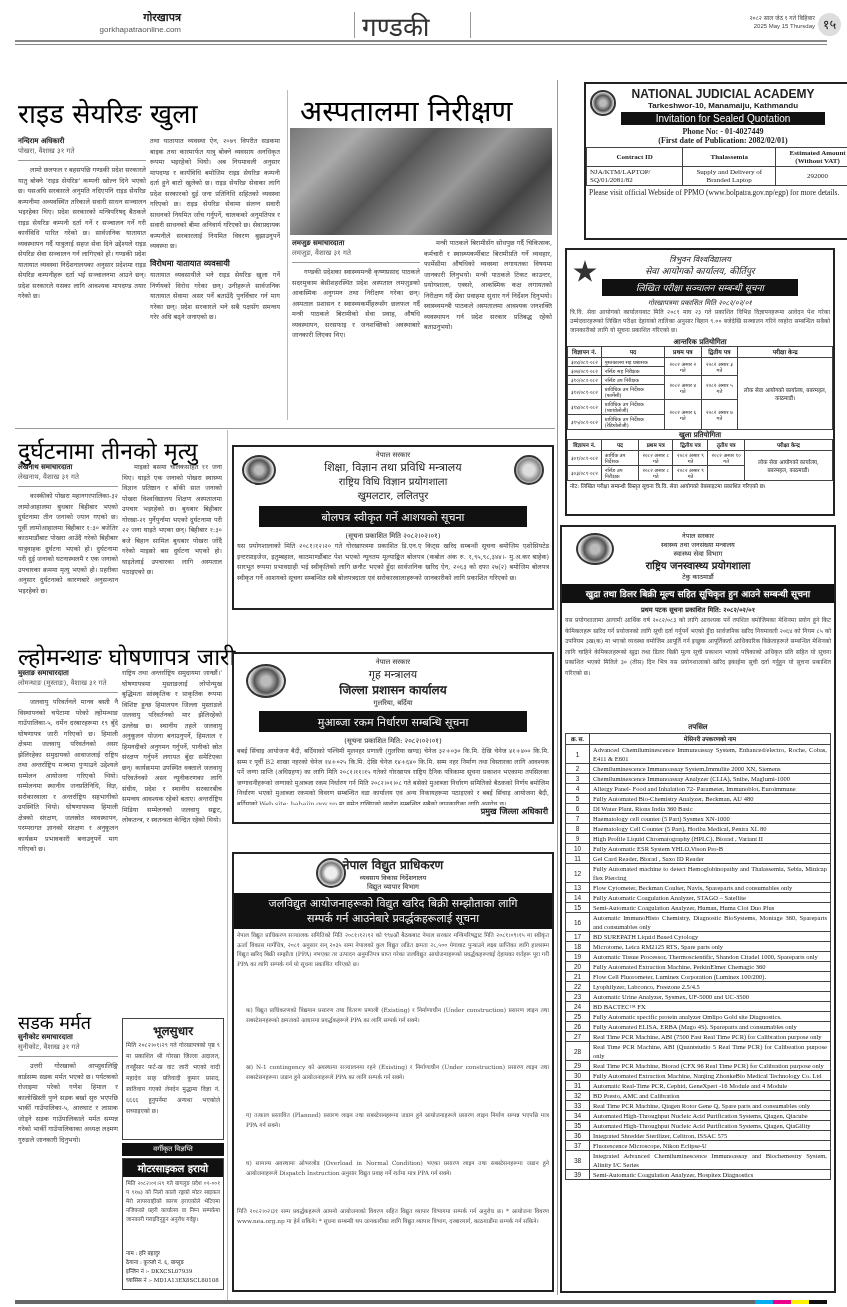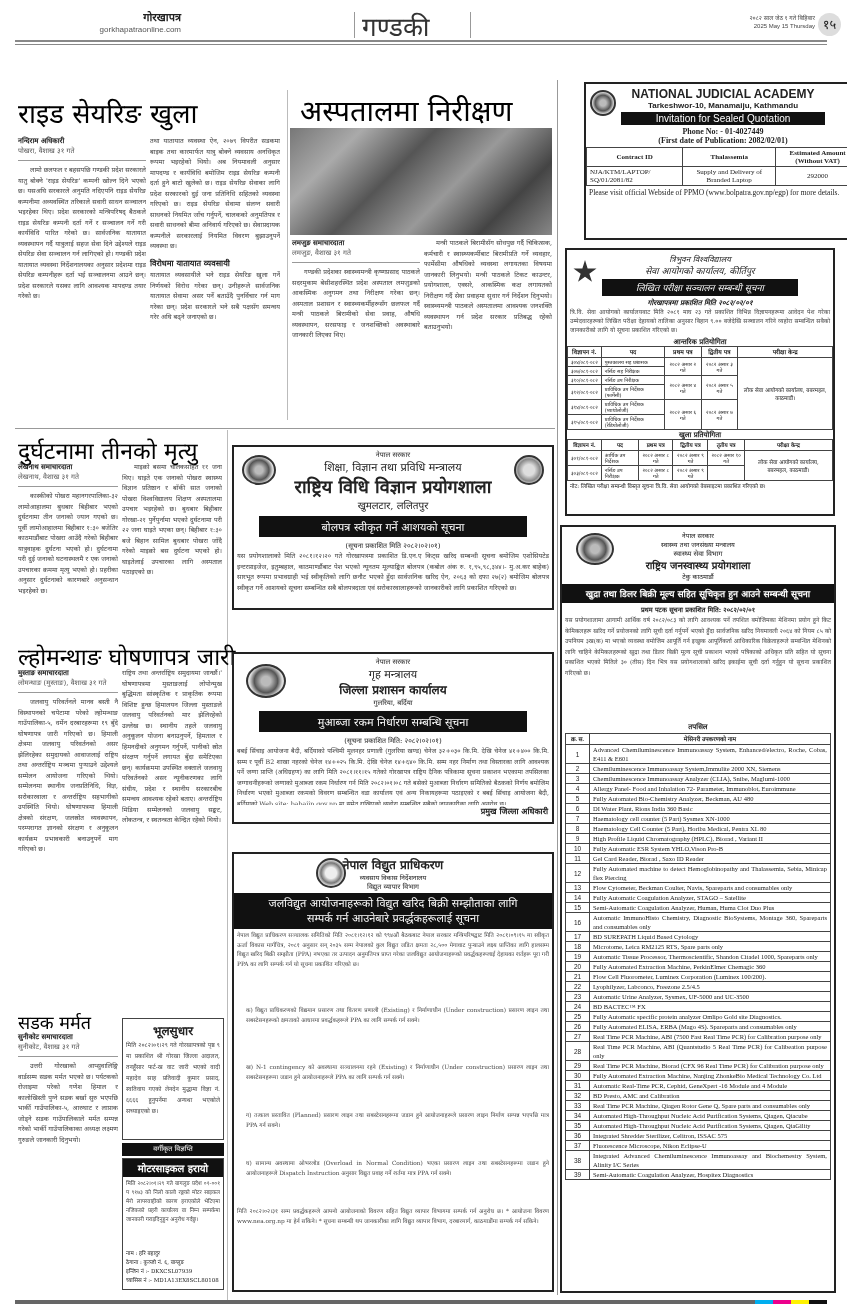--- a/index.html
+++ b/index.html
@@ -143,21 +143,21 @@
   </tbody>
     </table>
   <div style="font-family:'Liberation Serif',serif;font-size:7.5px;padding:2px 3px">Please visit official Webside of PPMO (www.bolpatra.gov.np/egp) for more details.</div>
 </div>
 
 <div class="ad" style="left:565px;top:248px;width:270px;height:268px;border-width:2px">
   <div class="abs" style="left:6px;top:10px;width:24px;height:24px;background:#333;clip-path:polygon(50% 0,61% 35%,98% 35%,68% 57%,79% 91%,50% 70%,21% 91%,32% 57%,2% 35%,39% 35%)"></div>
   <div class="c" style="font-size:8px;font-style:italic;margin-top:3px">त्रिभुवन विश्वविद्यालय</div>
   <div class="c" style="font-size:9px;font-style:italic">सेवा आयोगको कार्यालय, कीर्तिपुर</div>
   <div class="blackbar" style="margin:2px 35px;font-size:9px;font-style:italic;padding:2px">लिखित परीक्षा सञ्चालन सम्बन्धी सूचना</div>
-  <div class="c" style="font-size:7px;font-weight:bold;font-style:italic">गोरखापत्रमा प्रकाशित मिति २०८२/०२/०१</div>
+  <div class="c" style="font-size:7px;font-weight:normal;font-style:italic">गोरखापत्रमा प्रकाशित मिति २०८२/०२/०१</div>
   <div class="body" style="font-size:6px;line-height:9px;padding:0 3px;height:30px">त्रि.वि. सेवा आयोगको कार्यालयबाट मिति २०८१ माघ २३ गते प्रकाशित विभिन्न विज्ञापनहरूमा आवेदन पेश गरेका उम्मेदवारहरूको लिखित परीक्षा देहायको तालिका अनुसार बिहान ९.०० बजेदेखि सञ्चालन गरिने व्यहोरा सम्बन्धित सबैको जानकारीको लागि यो सूचना प्रकाशित गरिएको छ।</div>
   <div class="c" style="font-size:7px;font-weight:bold">आन्तरिक प्रतियोगिता</div>
   <table>
     <tbody>
         <tr>
       <th style="font-size:6px">विज्ञापन नं.</th>
       <th style="font-size:6px">पद</th>
       <th style="font-size:6px">प्रथम पत्र</th>
       <th style="font-size:6px">द्वितीय पत्र</th>
       <th style="font-size:6px">परीक्षा केन्द्र</th>
@@ -224,21 +224,21 @@
   </tbody>
     </table>
   <div style="font-size:5.5px;padding:1px 3px">नोट: लिखित परीक्षा सम्बन्धी विस्तृत सूचना त्रि.वि. सेवा आयोगको वेबसाइटमा प्रकाशित गरिएको छ।</div>
 </div>
 
 <div class="ad" style="left:232px;top:445px;width:322px;height:165px">
   <div class="abs emblem" style="left:8px;top:8px;width:34px;height:30px"></div>
   <div class="abs emblem" style="left:280px;top:8px;width:30px;height:30px;background:radial-gradient(circle,#ddd 30%,#888 60%,#eee 80%)"></div>
   <div class="c" style="font-size:7px;margin-top:3px">नेपाल सरकार</div>
   <div class="c" style="font-size:11px">शिक्षा, विज्ञान तथा प्रविधि मन्त्रालय</div>
-  <div class="c" style="font-size:18px;font-weight:bold">राष्ट्रिय विधि विज्ञान प्रयोगशाला</div>
+  <div class="c" style="font-size:10px;font-weight:normal">राष्ट्रिय विधि विज्ञान प्रयोगशाला</div>
   <div class="c" style="font-size:10px">खुमलटार, ललितपुर</div>
   <div class="blackbar" style="margin:4px 25px;font-size:11px;padding:3px">बोलपत्र स्वीकृत गर्ने आशयको सूचना</div>
   <div class="c" style="font-size:7px">(सूचना प्रकाशित मिति २०८२।०२।०१)</div>
   <div class="body" style="font-size:6.5px;line-height:10.5px;padding:1px 3px;height:55px">यस प्रयोगशालाको मिति २०८१।१२।२० गते गोरखापत्रमा प्रकाशित डि.एन.ए किट्स खरिद सम्बन्धी सूचना बमोजिम एशोसियटेड इन्टरप्राइजेज, इतुम्बहाल, काठमाण्डौंबाट पेश भएको न्यूनतम मूल्याङ्कित बोलपत्र (कबोल अंक रु. १,९५,९८,३४४।- मु.अ.कर बाहेक) सारभूत रूपमा प्रभावग्राही भई स्वीकृतिको लागि छनौट भएको हुँदा सार्वजनिक खरिद ऐन, २०६३ को दफा २७(२) बमोजिम बोलपत्र स्वीकृत गर्ने आशयको सूचना सम्बन्धित सबै बोलपत्रदाता एवं सरोकारवालाहरूको जानकारीको लागि प्रकाशित गरिएको छ।</div>
 </div>
 
 <div class="ad" style="left:232px;top:652px;width:322px;height:172px">
   <div class="abs emblem" style="left:12px;top:10px;width:40px;height:34px"></div>
   <div class="c" style="font-size:7px;margin-top:3px">नेपाल सरकार</div>
   <div class="c" style="font-size:11px">गृह मन्त्रालय</div>

